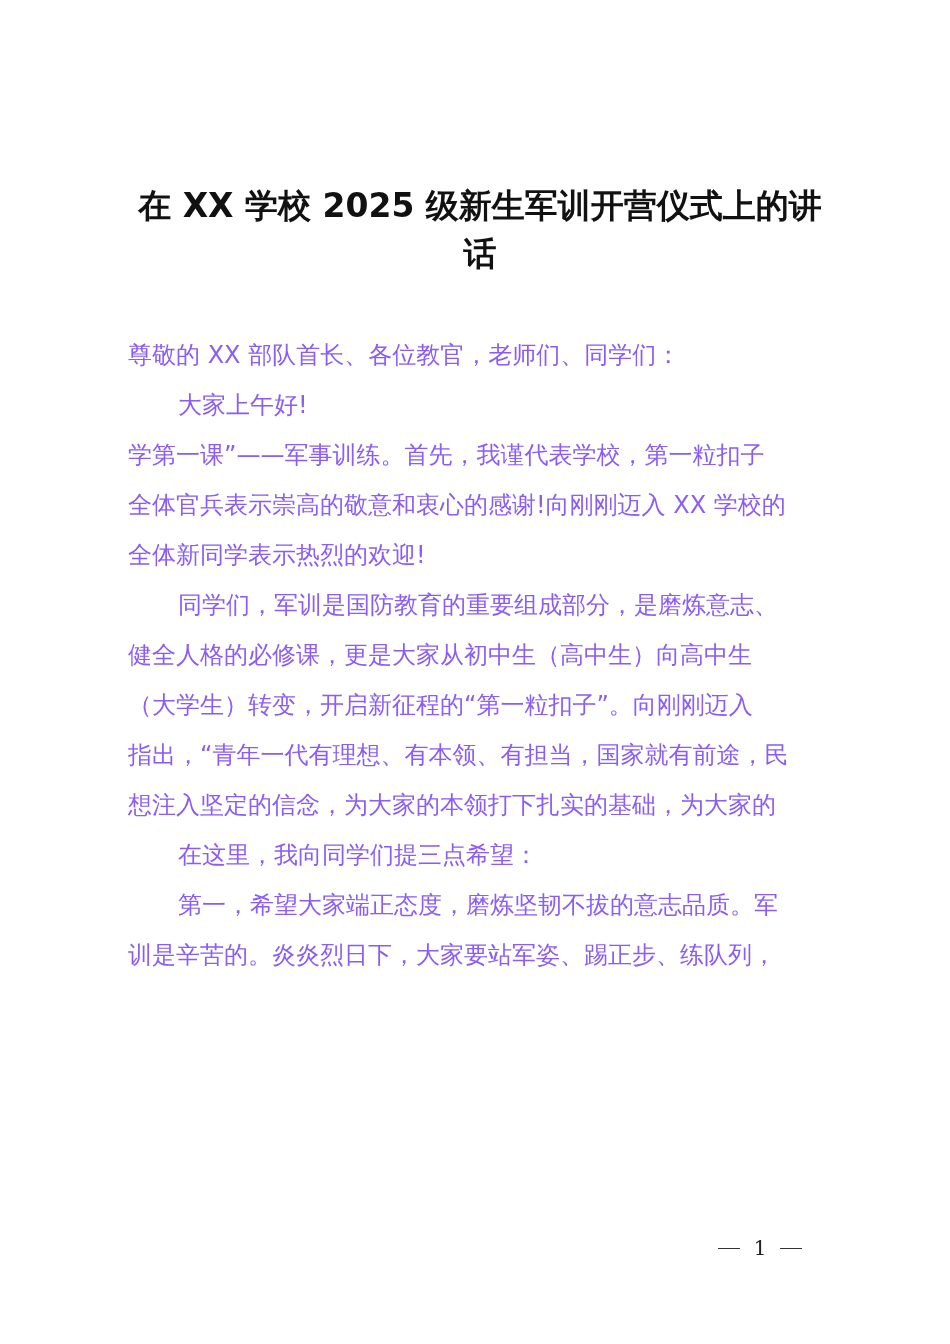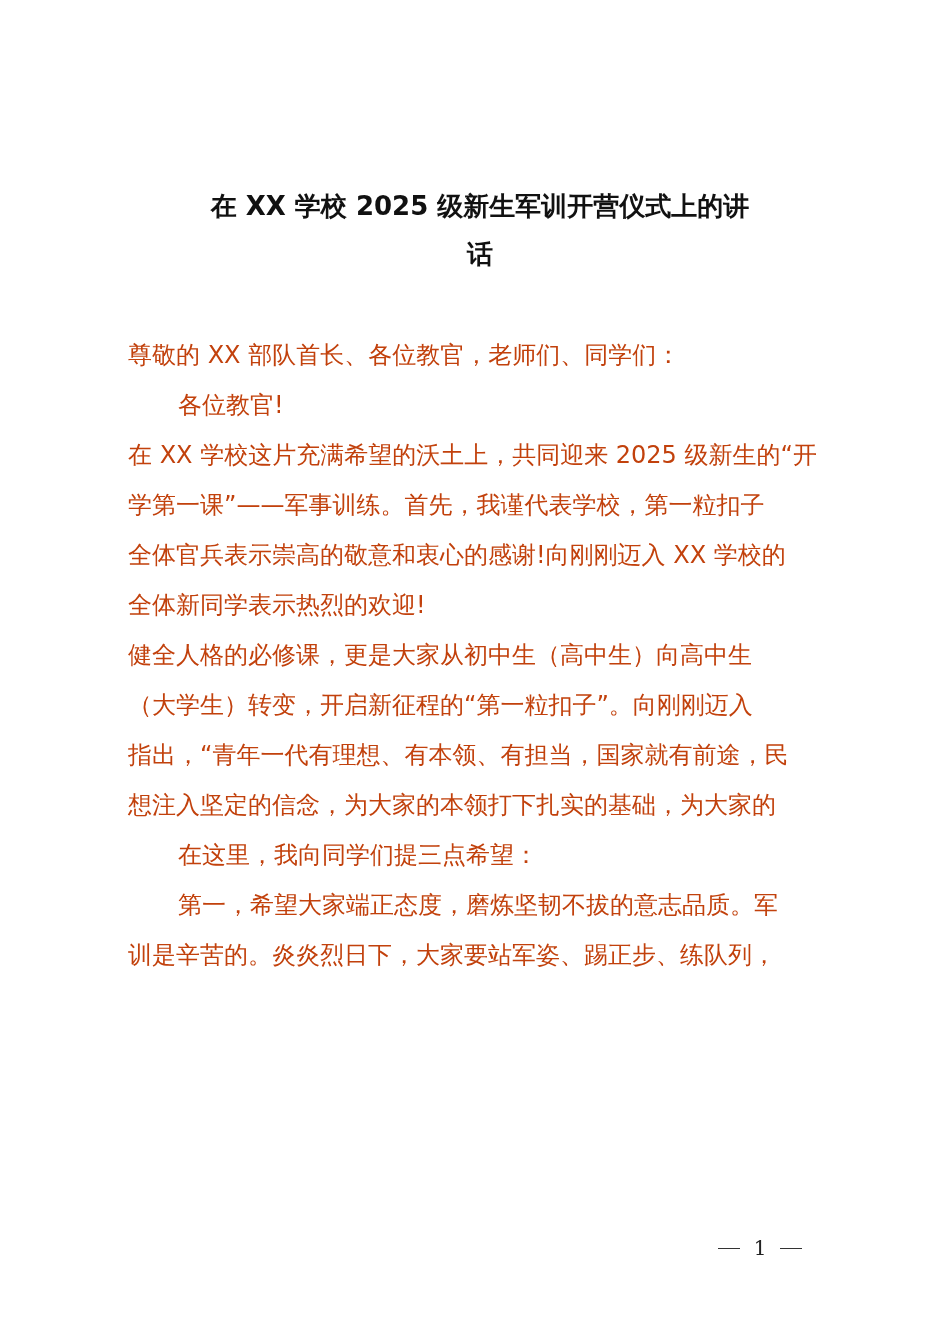--- a/index.html
+++ b/index.html
@@ -22,34 +22,34 @@
       height: 1344px;
       background: #ffffff;
     }
     .title {
       position: absolute;
       left: 128px;
       width: 704px;
       top: 182px;
       text-align: center;
       font-weight: bold;
-      font-size: 26px;
+      font-size: 33px;
       line-height: 48px;
       letter-spacing: 0px;
       color: #111;
     }
     .title .tl { display: block; white-space: nowrap; }
     .body-text {
       position: absolute;
       left: 128px;
       width: 710px;
       top: 330px;
       font-size: 24px;
       line-height: 50px;
-      color: #c2410c;
+      color: #8b5cf6;
     }
     .line {
       display: block;
       white-space: nowrap;
       height: 50px;
     }
     .indent { padding-left: 50px; }
     .page-number {
       position: absolute;
       left: 718px;
@@ -77,31 +77,31 @@
 
   <div class="title">
     <span class="tl">在 XX 学校 2025 级新生军训开营仪式上的讲</span>
     <span class="tl">话</span>
   </div>
 
   <div class="body-text">
     <span class="line">尊敬的 XX 部队首长、各位教官，老师们、同学们：</span>
 
     <div>
-      <span class="line indent">各位教官!</span>
+      <span class="line indent">大家上午好!</span>
     </div>
 
     <div>
-      <span class="line">在 XX 学校这片充满希望的沃土上，共同迎来 2025 级新生的“开</span>
       <span class="line">学第一课”——军事训练。首先，我谨代表学校，第一粒扣子</span>
       <span class="line">全体官兵表示崇高的敬意和衷心的感谢!向刚刚迈入 XX 学校的</span>
       <span class="line">全体新同学表示热烈的欢迎!</span>
     </div>
 
     <div>
+      <span class="line indent">同学们，军训是国防教育的重要组成部分，是磨炼意志、</span>
       <span class="line">健全人格的必修课，更是大家从初中生（高中生）向高中生</span>
       <span class="line">（大学生）转变，开启新征程的“第一粒扣子”。向刚刚迈入</span>
       <span class="line">指出，“青年一代有理想、有本领、有担当，国家就有前途，民</span>
       <span class="line">想注入坚定的信念，为大家的本领打下扎实的基础，为大家的</span>
     </div>
 
     <div>
       <span class="line indent">在这里，我向同学们提三点希望：</span>
     </div>
 

